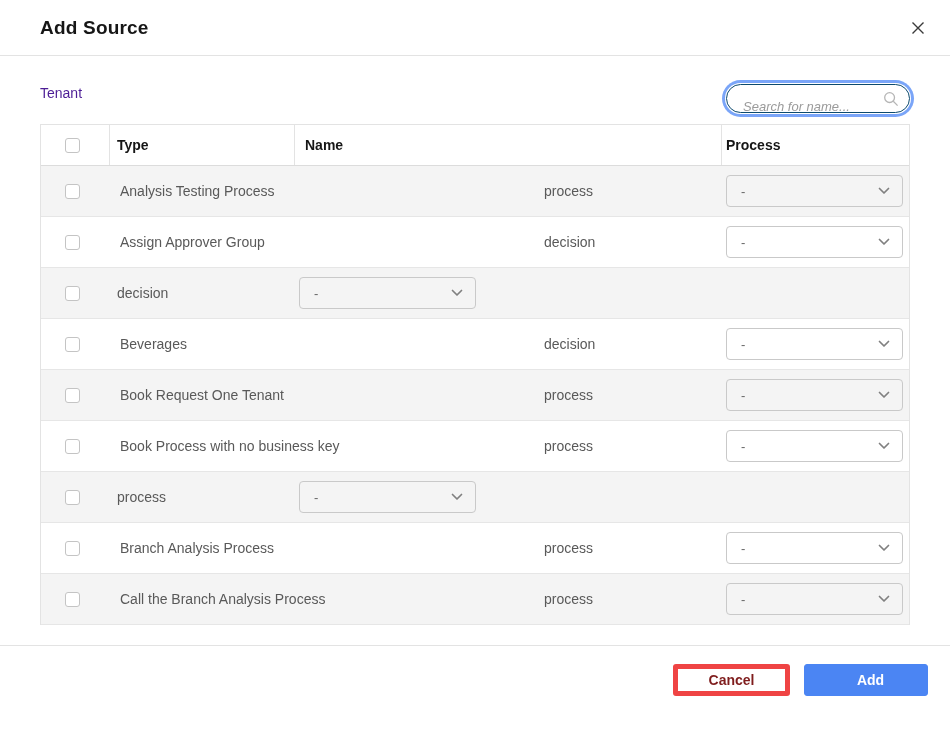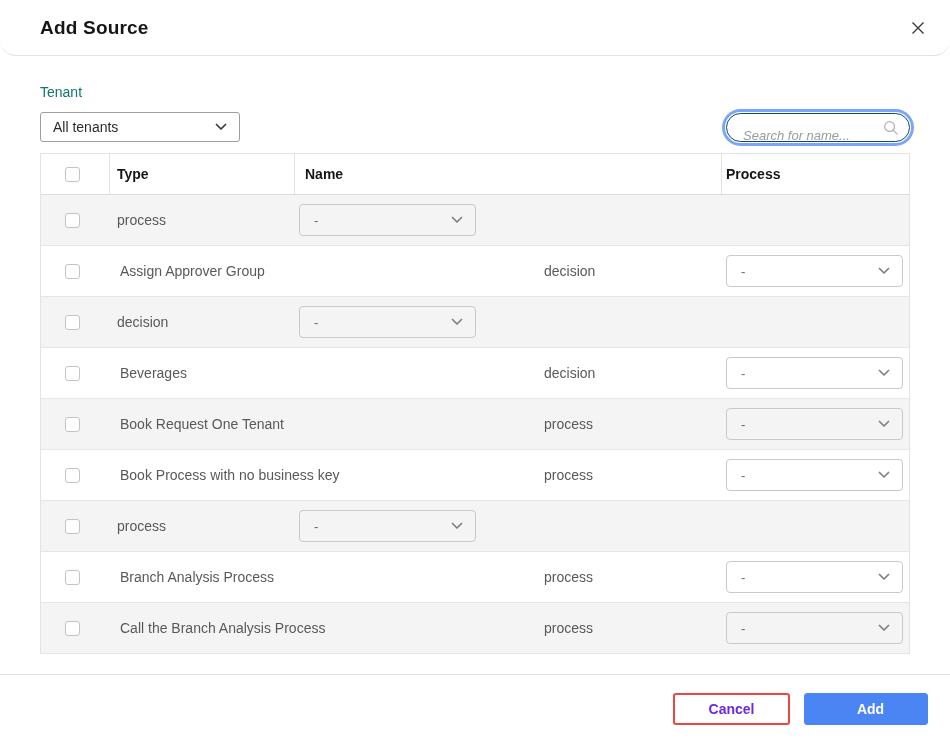--- a/index.html
+++ b/index.html
@@ -12,28 +12,28 @@
   }
   *{box-sizing:border-box;}
   html,body{margin:0;padding:0;}
   body{
     width:950px;height:738px;background:#fff;overflow:hidden;
     font-family:"Liberation Sans",sans-serif;color:#333;
   }
   
   .modal-header{
     height:56px;display:flex;align-items:center;justify-content:space-between;
-    padding:0 18px 0 40px;border-bottom:1px solid var(--border);border-radius:16px;
+    padding:0 18px 0 40px;border-bottom:1px solid var(--border);
   }
   .modal-title{margin:0;font-size:19px;font-weight:700;color:var(--text-dark);letter-spacing:.2px;}
   .close-btn{background:none;border:none;padding:4px;cursor:pointer;line-height:0;}
   
   .content{padding:0 40px;}
   .controls{display:flex;justify-content:space-between;align-items:flex-end;margin-top:28px;}
-  .field-label{font-size:14px;color:#0f766e;margin-bottom:12px;}
+  .field-label{font-size:14px;color:#4c1d95;margin-bottom:12px;}
   .select-box{
     width:200px;height:30px;border:1px solid #9e9e9e;border-radius:3px;background:#fff;
     display:flex;align-items:center;justify-content:space-between;padding:0 12px;
     font-size:14px;color:#2b2b2b;cursor:pointer;
   }
   .search-wrap{position:relative;width:184px;height:29px;}
   .search-input{
     width:100%;height:100%;border:1px solid #0c4a6e;border-radius:15px;
     padding:16px 32px 0 16px;font-family:"Liberation Sans",sans-serif;
     font-style:italic;font-size:13px;color:#555;background:#fff;outline:none;
@@ -73,21 +73,21 @@
   
   .modal-footer{
     margin-top:20px;border-top:1px solid var(--border);height:67px;
     display:flex;justify-content:flex-end;align-items:flex-start;
     padding:18px 22px 0 0;gap:14px;background:#fff;
   }
   .btn{
     height:32px;border-radius:3px;font-family:"Liberation Sans",sans-serif;
     font-size:14px;font-weight:700;cursor:pointer;
   }
-  .btn-cancel{width:117px;background:#fff;border:2px solid #ef4444;color:#6d28d9;}
+  .btn-cancel{width:117px;background:#fff;border:5px solid #ef4444;color:#7f1d1d;}
   .btn-add{width:124px;background:var(--accent);border:1px solid var(--accent);color:#fff;padding-left:15px;}
 </style>
 </head>
 <body>
 
 <div class="modal">
 
   <div class="modal-header">
     <h1 class="modal-title">Add Source</h1>
     <button class="close-btn">
@@ -95,26 +95,20 @@
         <path d="M4.5 4.5 L15.5 15.5 M15.5 4.5 L4.5 15.5" stroke="#3a3a3a" stroke-width="1.4" fill="none"></path>
       </svg>
     </button>
   </div>
 
   <div class="content">
 
     <div class="controls">
       <div>
         <div class="field-label">Tenant</div>
-        <div class="select-box">
-          <span>All tenants</span>
-          <svg width="12" height="8" viewBox="0 0 12 8">
-            <path d="M1.5 1.5 L6 6 L10.5 1.5" stroke="#3a3a3a" stroke-width="1.7" fill="none" stroke-linecap="round" stroke-linejoin="round"></path>
-          </svg>
-        </div>
       </div>
       <div class="search-wrap">
         <input class="search-input" type="text" placeholder="Search for name..." style="">
         <svg class="search-icon" width="16" height="16" viewBox="0 0 16 16">
           <circle cx="6.6" cy="6.6" r="4.9" stroke="#b5b5b5" stroke-width="1.3" fill="none"></circle>
           <line x1="10.3" y1="10.3" x2="14.6" y2="14.6" stroke="#b5b5b5" stroke-width="1.3"></line>
         </svg>
       </div>
     </div>
 
@@ -125,20 +119,23 @@
         </div>
         <div class="th col-type">Type</div>
         <div class="th col-name">Name</div>
         <div class="th col-tenants">Process</div>
       </div>
       <div class="tbody" id="tbody">
   <div class="trow">
     <div class="td col-check">
       <input type="checkbox" class="checkbox" style="">
     </div>
+    <div class="td col-name">
+      <span>Analysis Testing Process</span>
+    </div>
     <div class="td col-type">
       <span>process</span>
     </div>
     <div class="td col-tenants">
       <div class="row-select">
         <span>-</span>
         <svg width="12" height="8" viewBox="0 0 12 8">
           <path d="M1.5 1.5 L6 6 L10.5 1.5" stroke="#808080" stroke-width="1.7" fill="none" stroke-linecap="round" stroke-linejoin="round"></path>
         </svg>
       </div>

